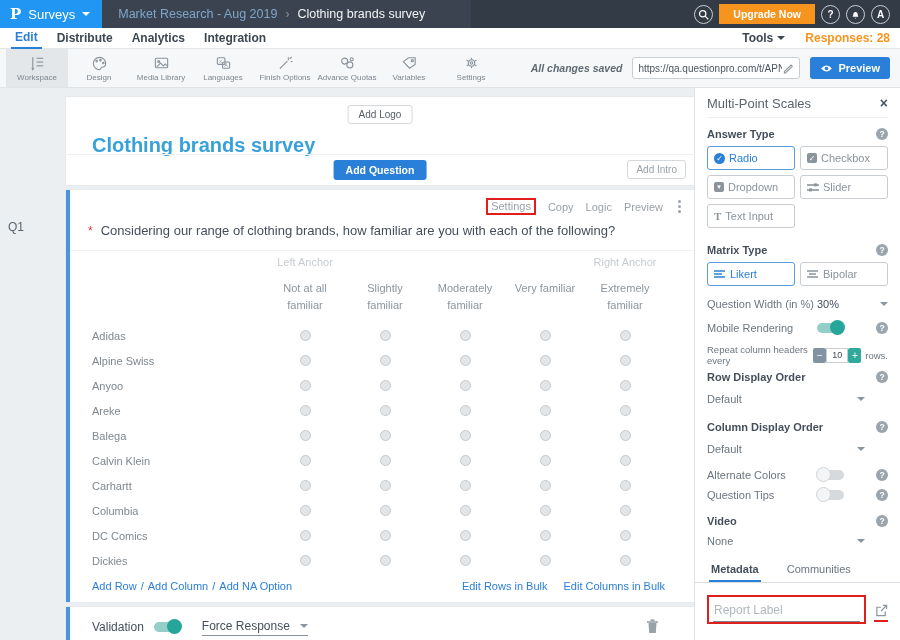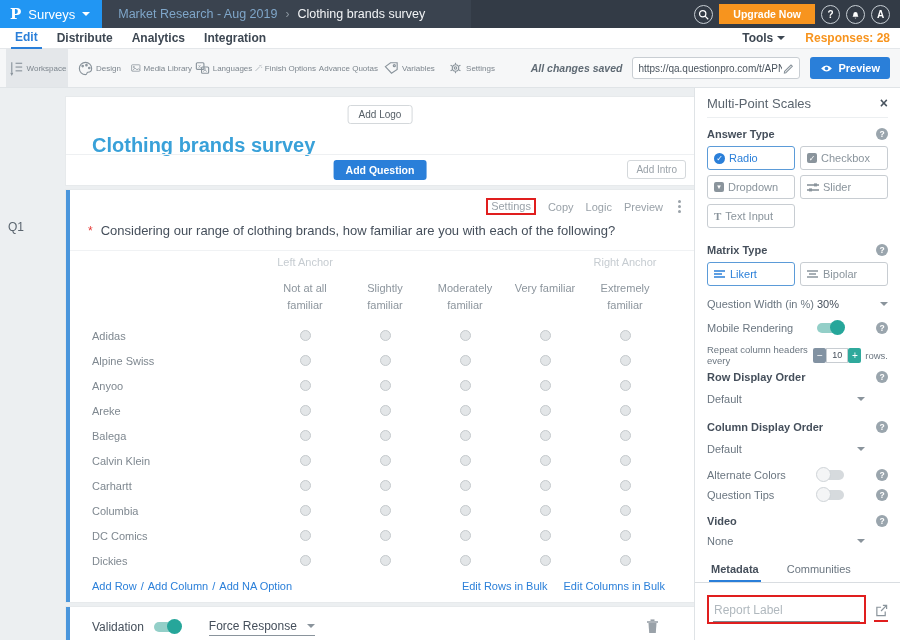--- a/index.html
+++ b/index.html
@@ -25,21 +25,21 @@
   .menubar { position:absolute; top:28px; left:0; width:900px; height:21px; background:#fff; border-bottom:1px solid #e4e7ea; display:flex; align-items:center; font-size:12px; }
   .menubar .mitem { margin-left:11px; padding:2px 4px 3px; color:#3d4752; font-weight:bold; cursor:pointer; }
   .menubar .mitem.active { color:#2a7fd9; border-bottom:2px solid #2a7fd9; }
   .menu-right { margin-left:auto; display:flex; align-items:center; gap:20px; padding-right:10px; }
   .tools { color:#3d4752; font-weight:bold; cursor:pointer; display:flex; align-items:center; gap:4px; }
   .tools .caret { border-top-color:#3d4752; }
   .responses { color:#f7941e; font-weight:bold; }
 
   
   .toolbar { position:absolute; top:49px; left:0; width:900px; height:39px; background:#f6f7f8; border-bottom:1px solid #e0e4e7; display:flex; align-items:stretch; padding-left:6px; }
-  .tool-btn { width:62px; display:flex; flex-direction:row; align-items:center; justify-content:center; gap:2px; cursor:pointer; }
+  .tool-btn { width:62px; display:flex; flex-direction:column; align-items:center; justify-content:center; gap:2px; cursor:pointer; }
   .tool-btn.active { background:#e4e7ea; }
   .tool-btn svg { stroke:#8a949c; fill:none; stroke-width:1.2; }
   .tool-btn .tlabel { font-size:8px; color:#7d868e; white-space:nowrap; }
   .toolbar-right { margin-left:auto; display:flex; align-items:center; gap:10px; padding-right:10px; }
   .saved { font-style:italic; font-size:10.5px; color:#5f6a74; font-weight:bold; }
   .url-wrap { display:flex; align-items:center; width:168px; height:22px; background:#fff; border:1px solid #c9ced3; border-radius:3px; padding:0 5px; }
   .url-wrap input { flex:1; border:none; outline:none; font-size:10px; color:#4a545e; min-width:0; background:transparent; font-family:"Liberation Sans",sans-serif; }
   .preview-btn { background:#2a7fd9; color:#fff; border:none; border-radius:3px; font-size:11px; font-weight:bold; padding:5px 10px; display:flex; align-items:center; gap:5px; cursor:pointer; }
 
   
@@ -76,21 +76,21 @@
   .radio-cell { display:flex; justify-content:center; }
   .radio { width:11px; height:11px; border-radius:50%; background:#e3e6e8; border:1px solid #c5cacd; cursor:pointer; }
 
   .links-row { position:absolute; left:0; right:0; top:390px; display:flex; align-items:center; padding:0 29px 0 22px; font-size:11px; }
   .blue-link { color:#2a7fd9; text-decoration:none; cursor:pointer; }
   .link-sep { color:#2a7fd9; margin:0 4px; }
   .bulk-links { margin-left:auto; display:flex; gap:16px; }
 
   .validation-card { position:relative; margin-top:5px; height:40px; border-left:4px solid #4a96dc; display:flex; align-items:center; padding-left:22px; gap:10px; }
   .validation-label { font-size:12px; color:#454f5b; }
-  .force-response { margin-left:18px; font-size:12px; color:#454f5b; border-bottom:1px solid #8a949c; padding-bottom:2px; display:flex; align-items:center; gap:10px; cursor:pointer; }
+  .force-response { margin-left:11px; font-size:12px; color:#454f5b; border-bottom:1px solid #8a949c; padding-bottom:2px; display:flex; align-items:center; gap:10px; cursor:pointer; }
   .caret-g { display:inline-block; width:0; height:0; border-left:4px solid transparent; border-right:4px solid transparent; border-top:4px solid #8a949c; }
   .trash { position:absolute; right:35px; top:12px; cursor:pointer; }
 
   
   .toggle { position:relative; width:27px; height:10px; border-radius:6px; cursor:pointer; }
   .toggle .knob { position:absolute; top:-3px; width:15px; height:15px; border-radius:50%; }
   .toggle.on { background:#93cfc8; }
   .toggle.on .knob { right:-1px; background:#26a69a; }
   .toggle.off { background:#d6dadd; }
   .toggle.off .knob { left:-1px; background:#f4f5f6; border:1px solid #cfd4d8; }

